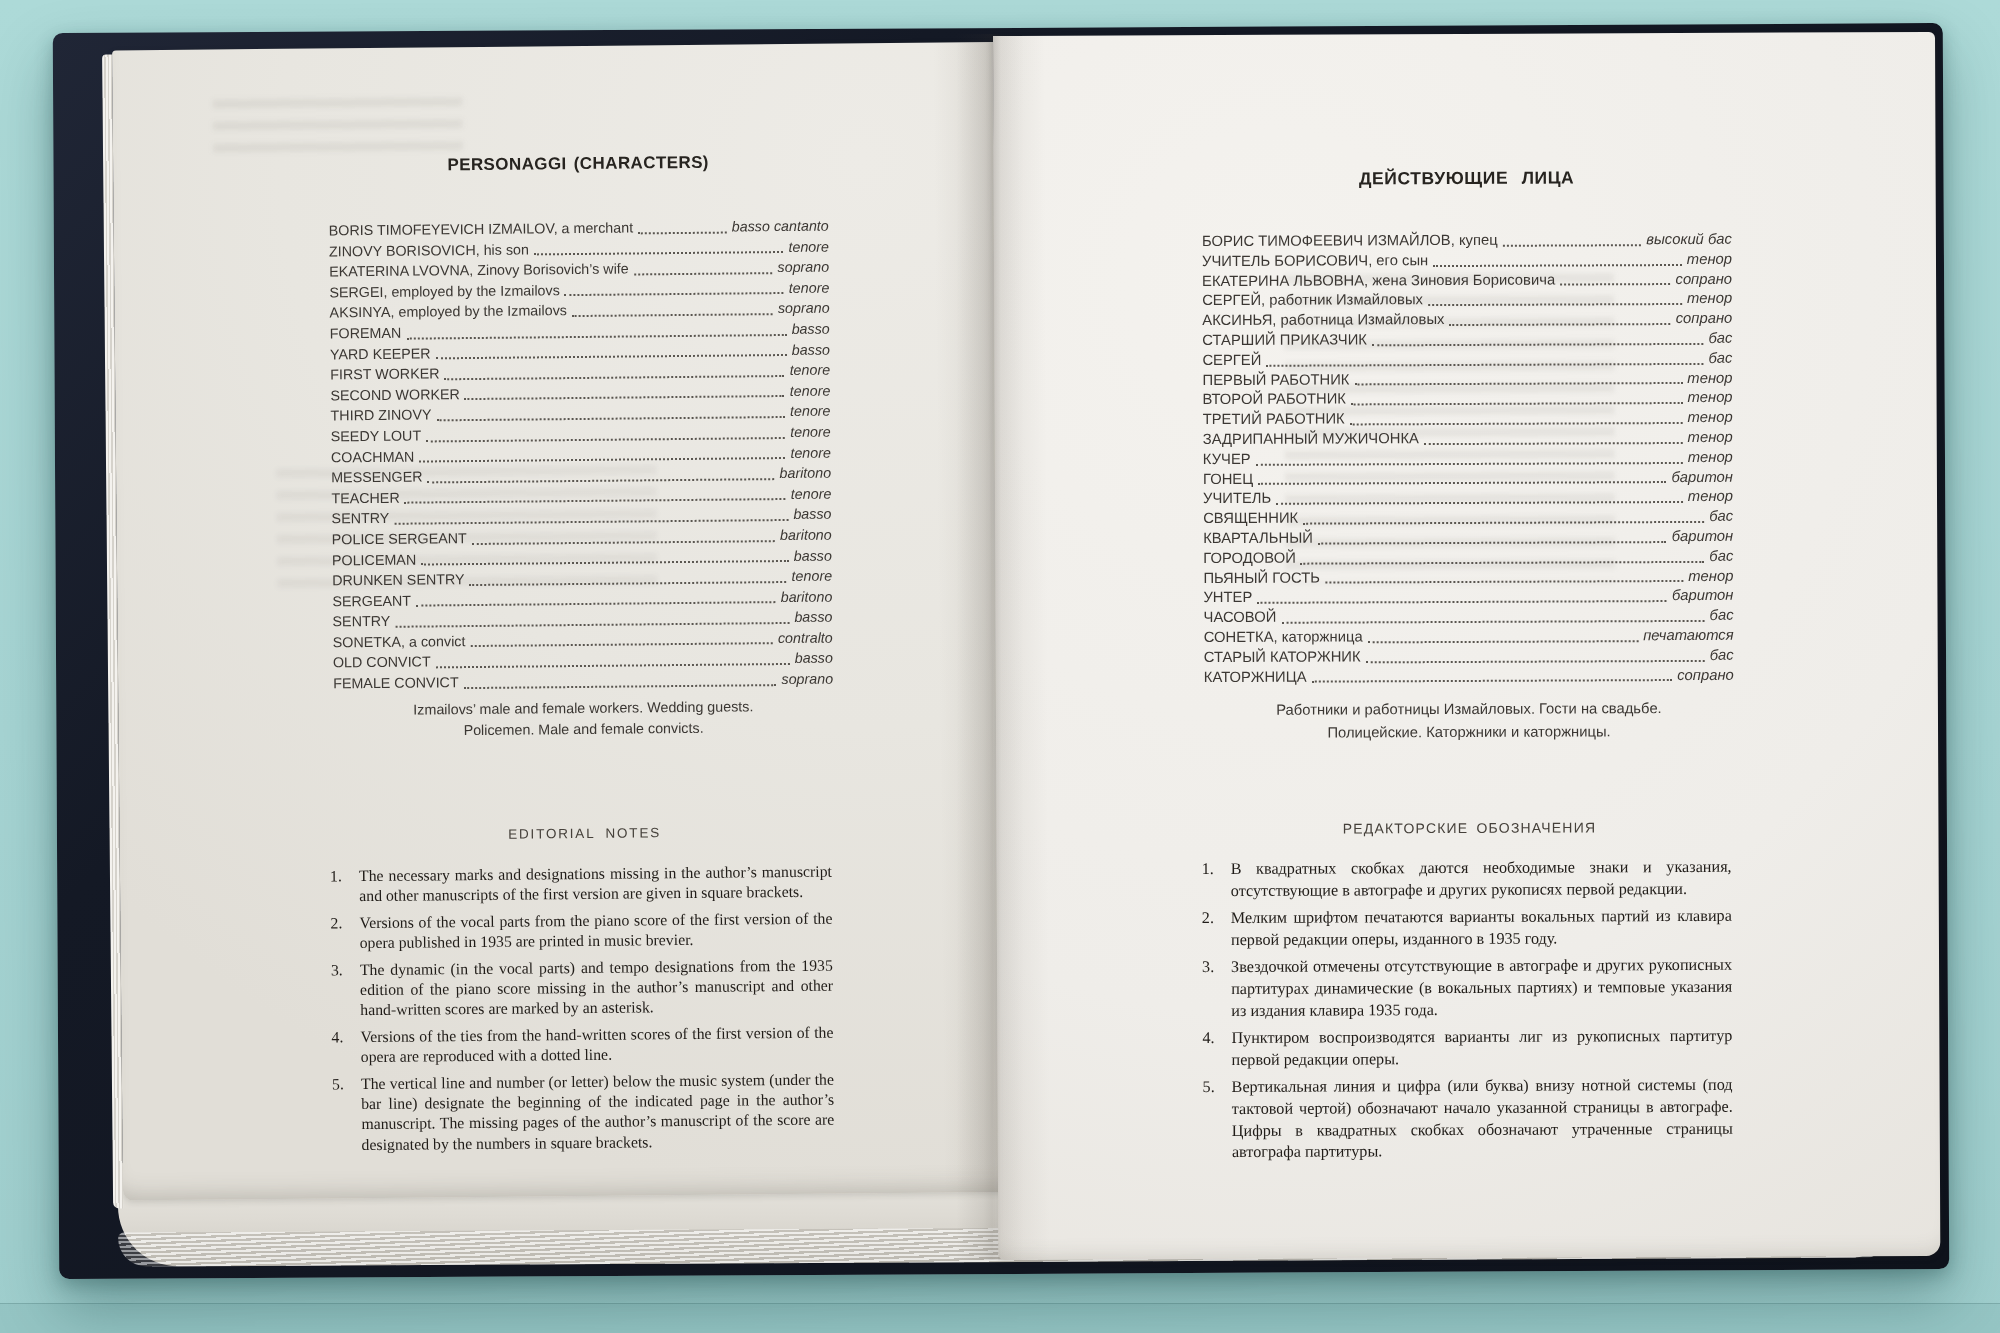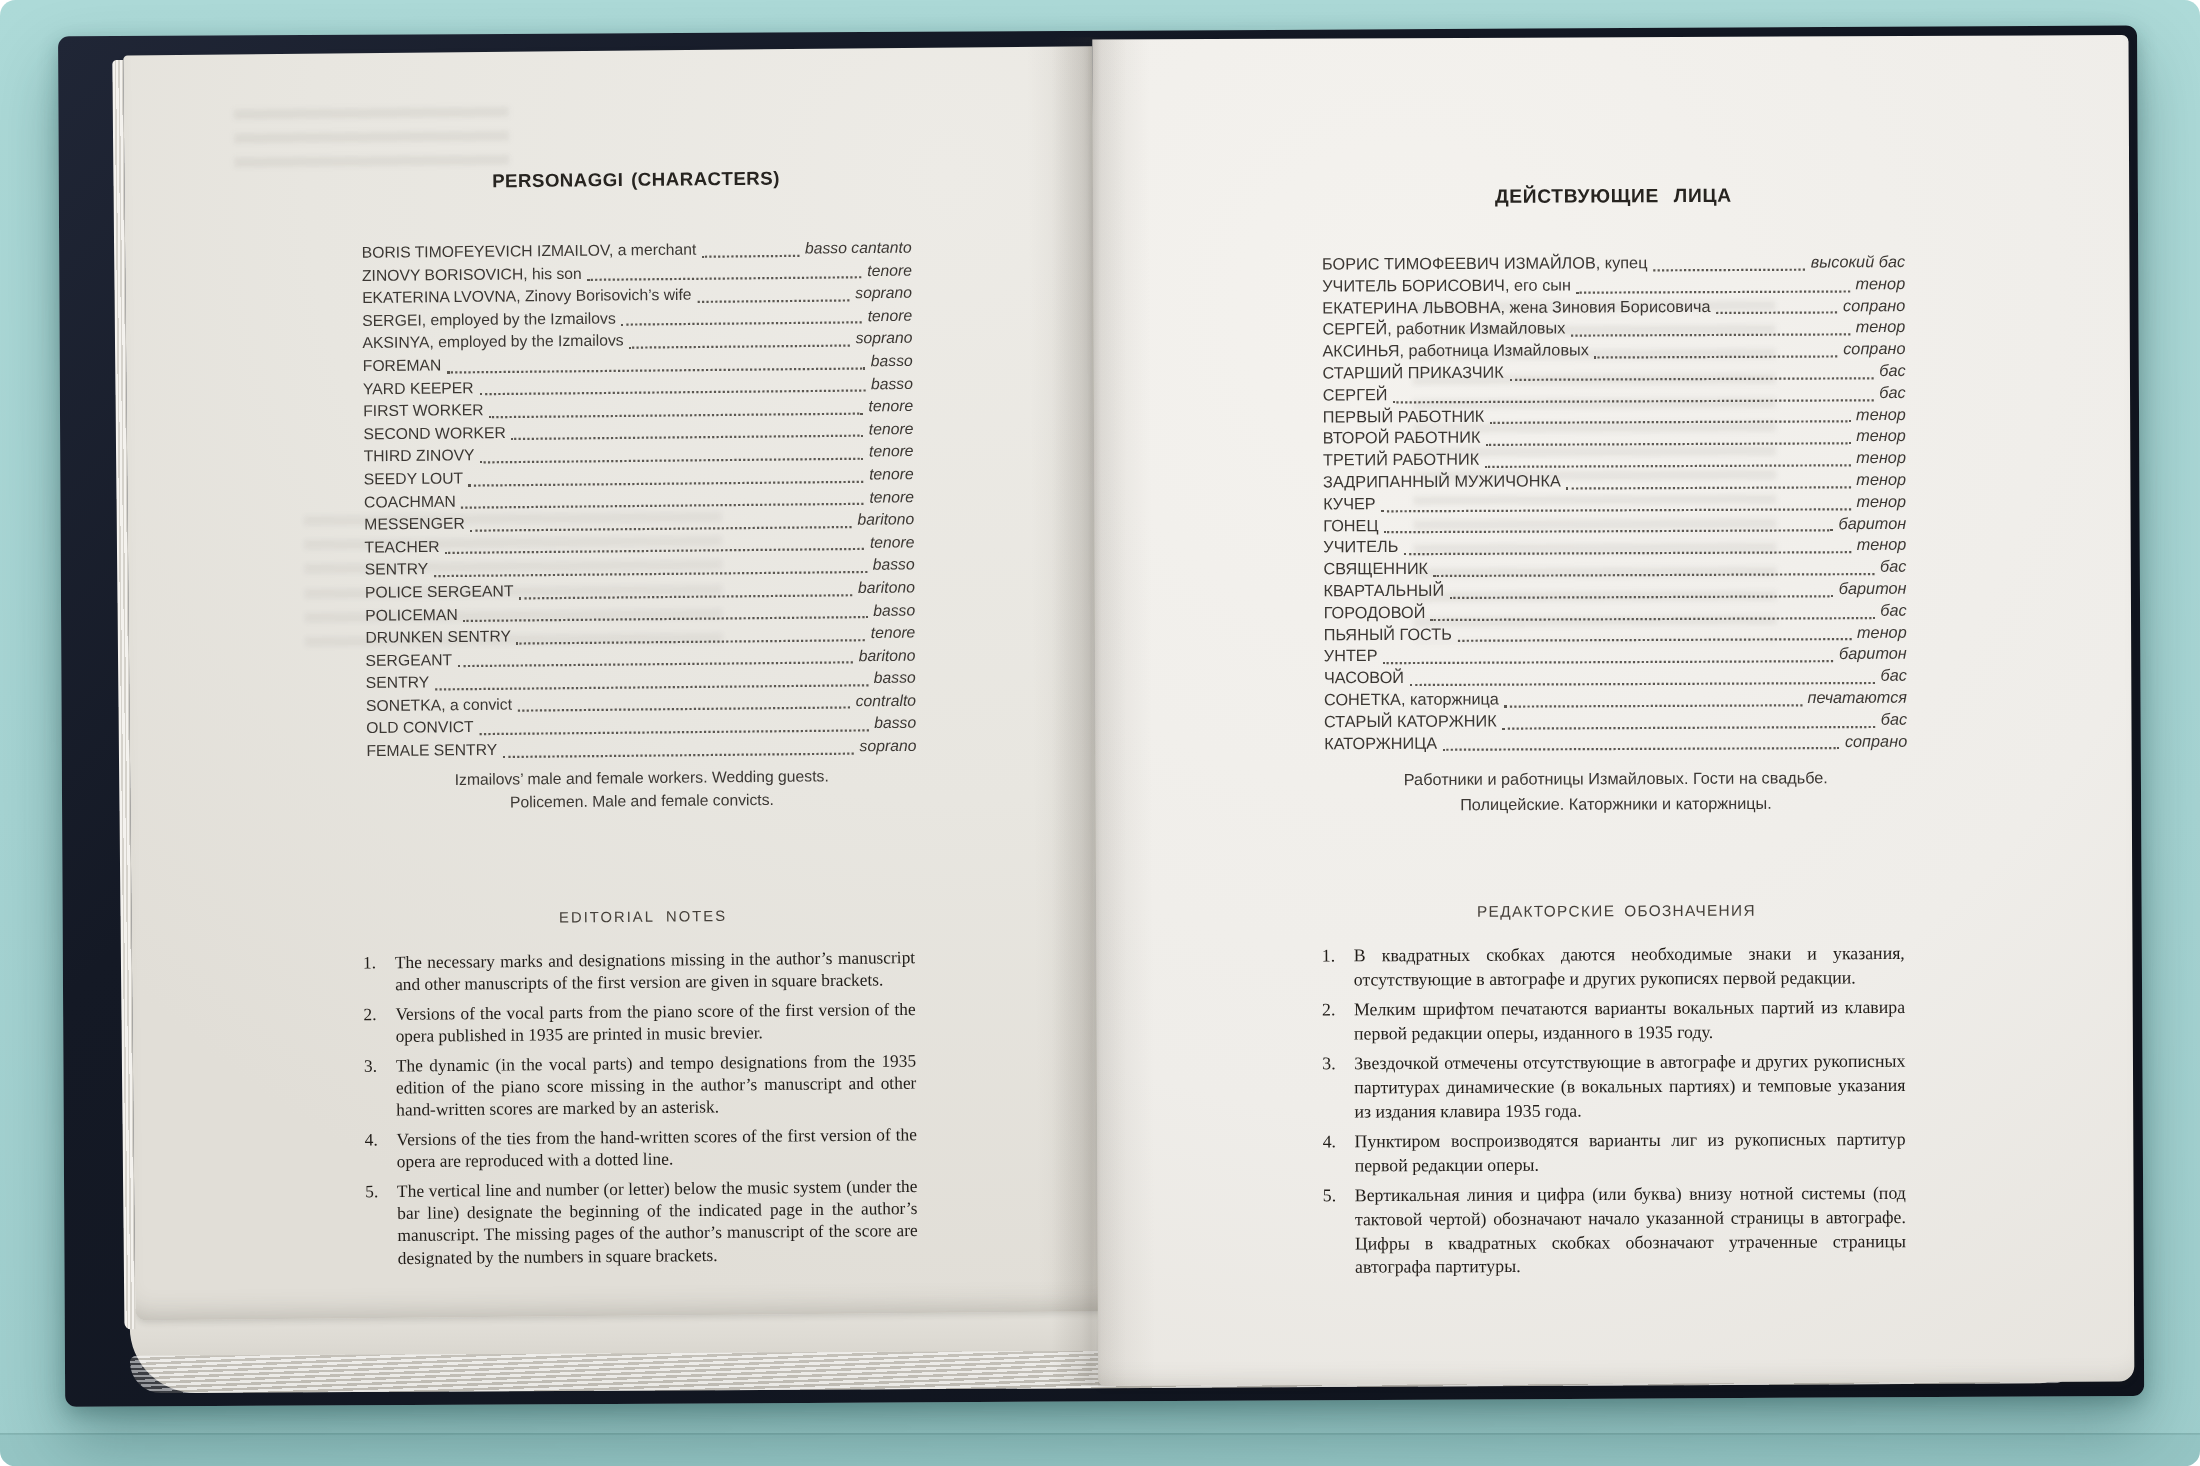--- a/index.html
+++ b/index.html
@@ -1,18 +1,18 @@
 <!DOCTYPE html>
 <html><head>
 <meta charset="utf-8">
 <style>
   html,body{margin:0;padding:0;}
   .scene{position:relative;width:2000px;height:1333px;overflow:hidden;
     background:linear-gradient(180deg,#addad8 0%,#a6d4d3 55%,#9fcecd 100%);
-    font-family:"Liberation Sans",sans-serif;border-radius:14px;}
+    font-family:"Liberation Sans",sans-serif;}
   .table-seam{position:absolute;left:0;top:1303px;width:100%;height:30px;
     background:rgba(86,138,136,0.13);border-top:1px solid rgba(70,115,113,0.30);}
 
   .cover{position:absolute;left:56px;top:28px;width:1890px;height:1246px;z-index:1;
     background:linear-gradient(135deg,#202636 0%,#141925 28%,#0e121b 100%);
     border-radius:10px;transform:rotate(-0.3deg);
     box-shadow:0 30px 60px rgba(20,62,62,0.35),0 6px 18px rgba(20,62,62,0.30);}
 
   .sheet-stack{position:absolute;left:118px;top:1156px;width:1762px;height:106px;z-index:2;
     background:linear-gradient(180deg,#eae8e2 0%,#ded bd4 55%,#cfccc4 100%);
@@ -196,21 +196,21 @@
             <span class="nm">SONETKA, a convict</span>
             <span class="ld"></span>
             <span class="vc">contralto</span>
           </li>
           <li>
             <span class="nm">OLD CONVICT</span>
             <span class="ld"></span>
             <span class="vc">basso</span>
           </li>
           <li>
-            <span class="nm">FEMALE SENTRY</span>
+            <span class="nm">FEMALE CONVICT</span>
             <span class="ld"></span>
             <span class="vc">soprano</span>
           </li>
         </ul>
     </div>
 
     <div class="ensemble" id="ens-left">
         <div>Izmailovs’ male and female workers. Wedding guests.</div>
         <div>Policemen. Male and female convicts.</div>
       </div>

